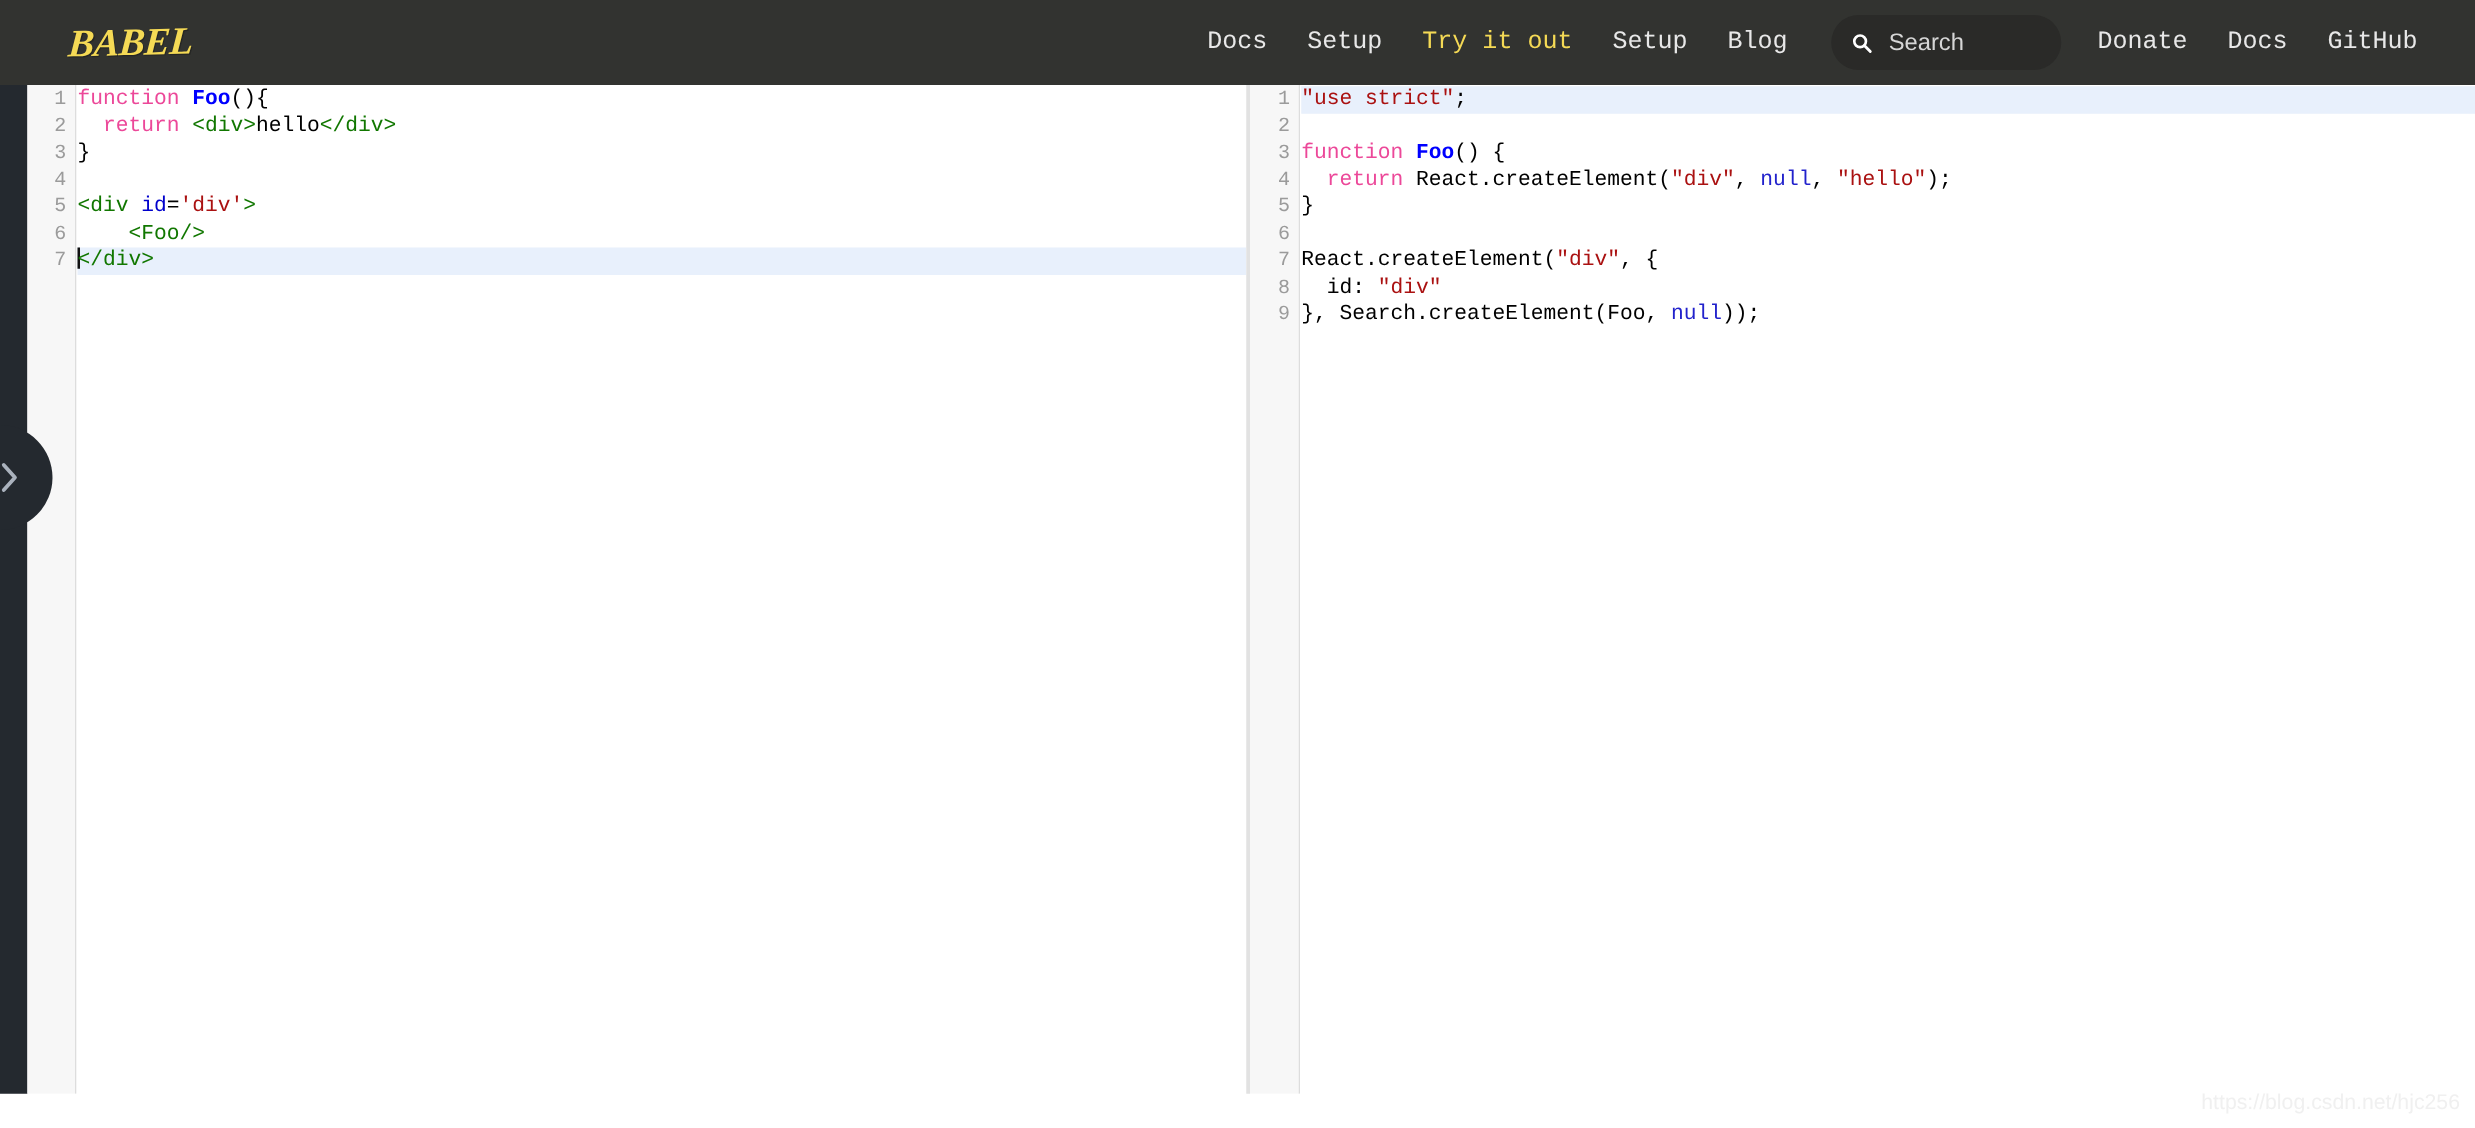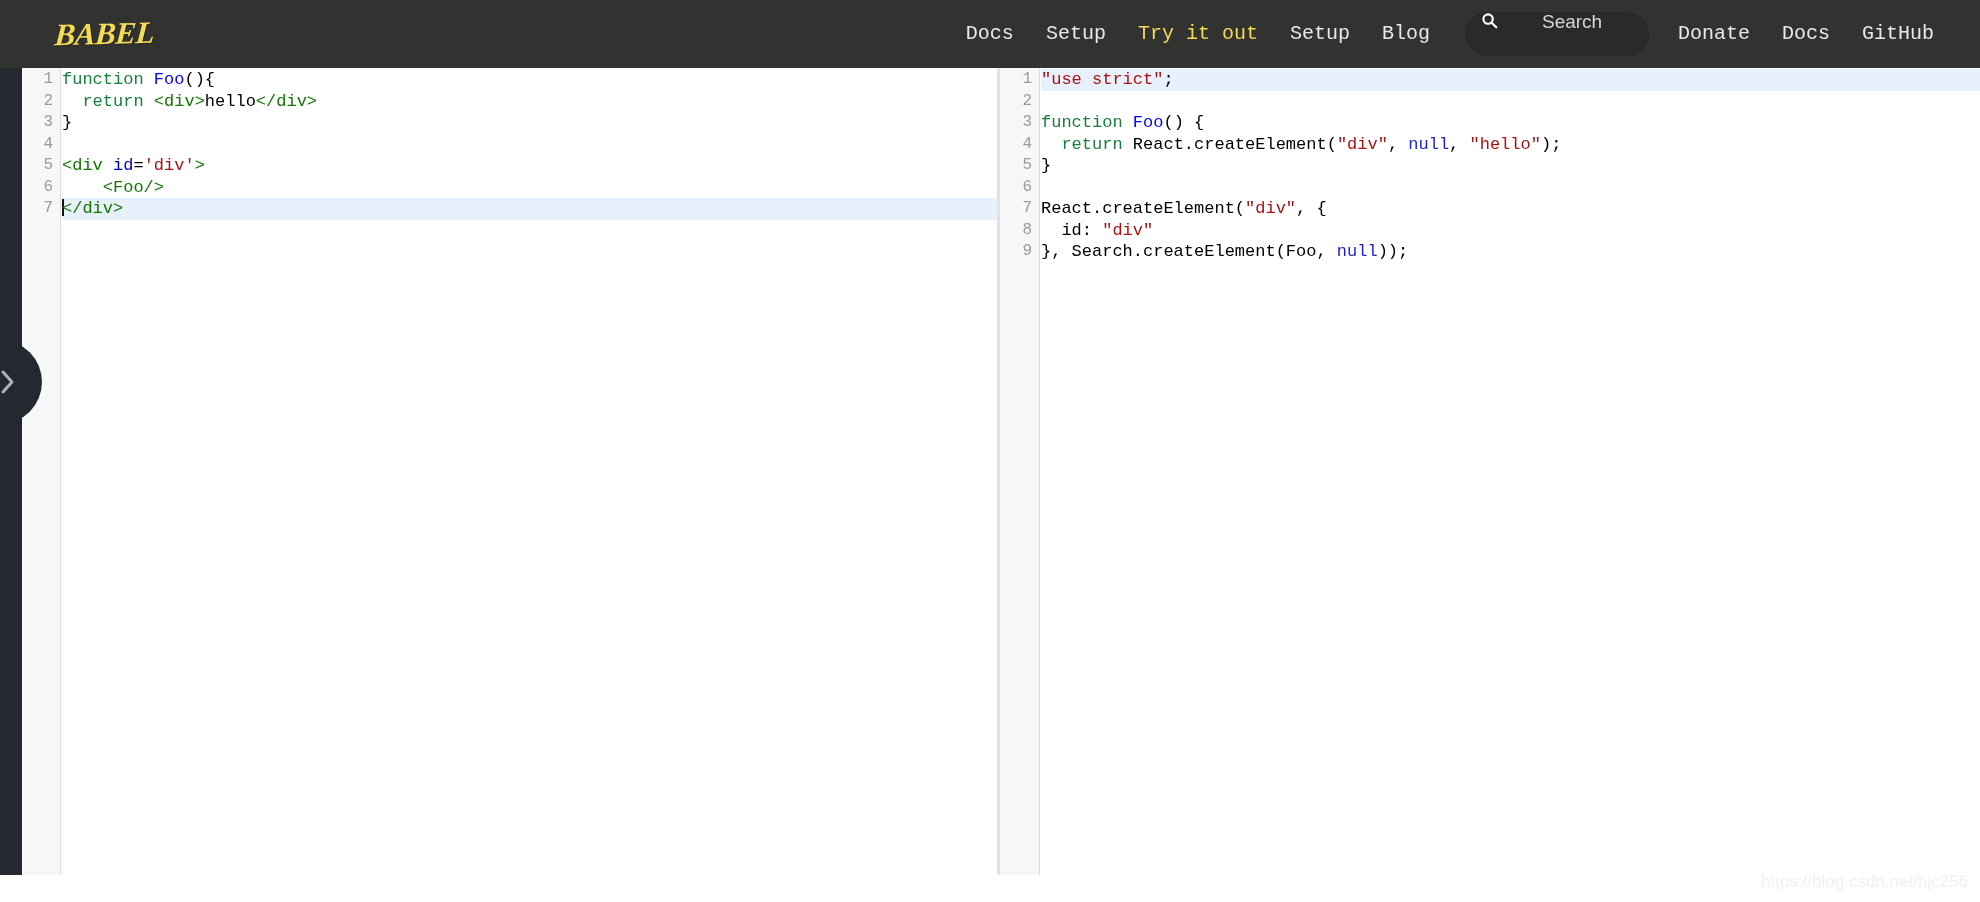--- a/index.html
+++ b/index.html
@@ -60,29 +60,28 @@
     text-decoration: none;
     padding: 8px 16px;
     white-space: nowrap;
     cursor: pointer;
     font-family: Liberation Mono, monospace;
   }
   .nav-link.active { color: #f5da55; }
 
   .search-box {
     display: flex;
-    align-items: flex-start;
+    align-items: center;
     background: #2a2a28;
     border-radius: 22px;
     height: 44px;
     width: 184px;
     margin: 0 13px 0 19px;
     padding: 0 14px 0 16px;
     cursor: text;
-    gap: 31px;
   }
   .search-icon {
     width: 17px; height: 17px;
     flex: 0 0 auto;
     margin-right: 13px;
     display: block;
   }
   .search-placeholder {
     color: #d6d6d6;
     font-size: 19px;
@@ -178,22 +177,22 @@
     color: #9b9b9b;
     font-family: "Liberation Mono", monospace;
     font-size: 16px;
     user-select: none;
   }
   .pane-right .ln { left: -41px; width: 32px; }
 
   .code-lines { padding-top: 1px; }
 
   
-  .t-kw   { color: #15803d; margin-top: 20px; }
-  .t-def  { color: #0000ff; }
+  .t-kw   { color: #ec4899; margin-top: 20px; }
+  .t-def  { color: #0000ff; font-weight: bold; }
   .t-tag  { color: #117700; margin-top: 35px; }
   .t-str  { color: #aa1111; }
   .t-attr { color: #0000cc; }
   .t-atom { color: #2222cc; }
   .t-plain{ color: #000000; }
 
   .cursor {
     display: inline-block;
     width: 0;
     border-left: 2px solid #111111;

